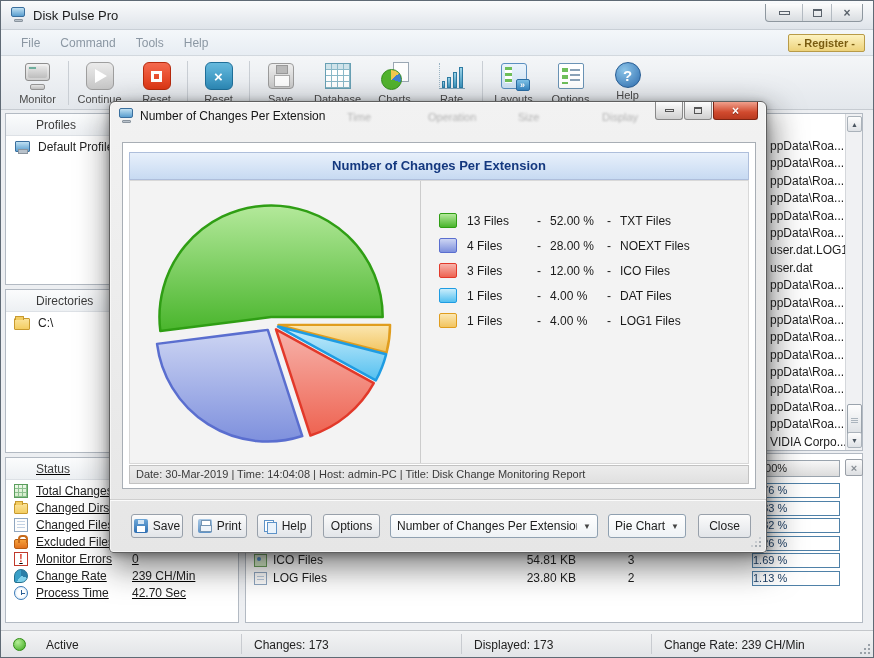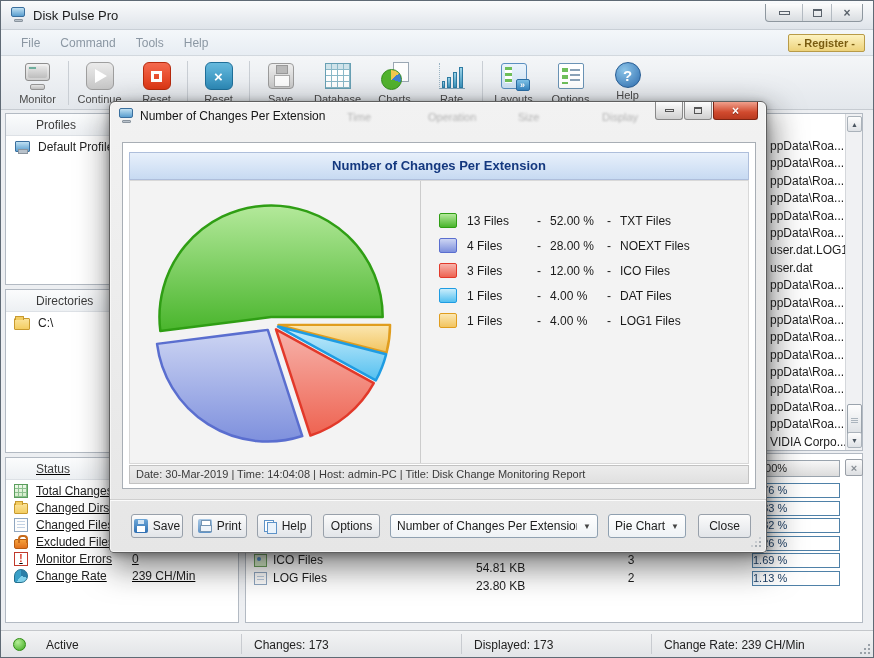--- a/index.html
+++ b/index.html
@@ -117,21 +117,21 @@
   .sp-close{position:absolute;left:599px;top:5px;width:18px;height:17px;background:linear-gradient(#fbfbfb,#dddfe2);border:1px solid #9aa0a8;border-radius:2px;color:#878d94;font-weight:bold;font-size:11px;display:flex;align-items:center;justify-content:center;}
   .sp-close::after{content:"\00D7";}
   .sp-rows{position:absolute;left:0;top:28px;right:0;}
   .sp-row{position:relative;height:17.5px;font-size:12px;color:#1d1d1d;}
   .sp-ic{position:absolute;left:8px;top:2px;width:13px;height:13px;}
   .ico-file-icon{background:linear-gradient(#eaf6e2,#cfe9c0);border:1px solid #6aa05a;}
   .ico-file-icon::before{content:"";position:absolute;left:2px;top:2px;width:4px;height:4px;background:#4f8fd0;border-radius:50%;}
   .log-file-icon{background:#fdfdfd;border:1px solid #8fa6c0;}
   .log-file-icon::before{content:"";position:absolute;left:2px;top:3px;right:2px;bottom:2px;background:repeating-linear-gradient(#b9c9dc 0 1px,rgba(0,0,0,0) 1px 3px);}
   .sp-name{position:absolute;left:27px;top:1px;white-space:nowrap;}
-  .sp-size{position:absolute;left:230px;top:1px;width:100px;text-align:left;margin-top:8px;}
+  .sp-size{position:absolute;left:230px;top:1px;width:100px;text-align:right;}
   .sp-count{position:absolute;left:370px;top:1px;width:30px;text-align:center;}
   .sp-pct{position:absolute;left:506px;top:1px;width:88px;height:15px;border:1px solid #4f81a8;background:linear-gradient(to right,#eef5fb 0 8%,#fff 8%);font-size:11px;color:#1c3f66;text-align:left;line-height:13px;}
 
   
   .statusbar{position:absolute;left:0;right:0;top:629px;height:27px;background:linear-gradient(#f3f4f5,#e2e4e7);border-top:1px solid #c4c7cb;font-size:12px;color:#222;}
   .sb-sep{position:absolute;top:3px;bottom:3px;width:1px;background:#c8cbd0;}
   .orb{position:absolute;left:12px;top:7px;width:13px;height:13px;border-radius:50%;background:radial-gradient(circle at 35% 30%,#b4ef96,#3da81e);border:1px solid #2e8c12;}
   .sbar-txt{position:absolute;top:7px;white-space:nowrap;}
   .grip{position:absolute;right:3px;bottom:3px;width:12px;height:12px;}
   .grip::before{content:"";position:absolute;right:0;bottom:0;width:2px;height:2px;background:#9aa1a8;box-shadow:-4px 0 #9aa1a8,-8px 0 #9aa1a8,0 -4px #9aa1a8,-4px -4px #9aa1a8,0 -8px #9aa1a8;}
@@ -341,20 +341,25 @@
       <div class="st-row">
           <span class="st-ic si-error"></span>
           <span class="st-label">Monitor Errors</span>
           <span class="st-value">0</span>
         </div>
       <div class="st-row">
           <span class="st-ic si-rate"></span>
           <span class="st-label">Change Rate</span>
           <span class="st-value">239 CH/Min</span>
         </div>
+      <div class="st-row">
+          <span class="st-ic si-clock"></span>
+          <span class="st-label">Process Time</span>
+          <span class="st-value">42.70 Sec</span>
+        </div>
     </div>
   </div>
 
   <div class="filetable">
     <div class="ft-rows">
       <div class="ft-row"><span>ppData\Roa...</span></div>
         <div class="ft-row"><span>ppData\Roa...</span></div>
         <div class="ft-row"><span>ppData\Roa...</span></div>
         <div class="ft-row"><span>ppData\Roa...</span></div>
         <div class="ft-row"><span>ppData\Roa...</span></div>

